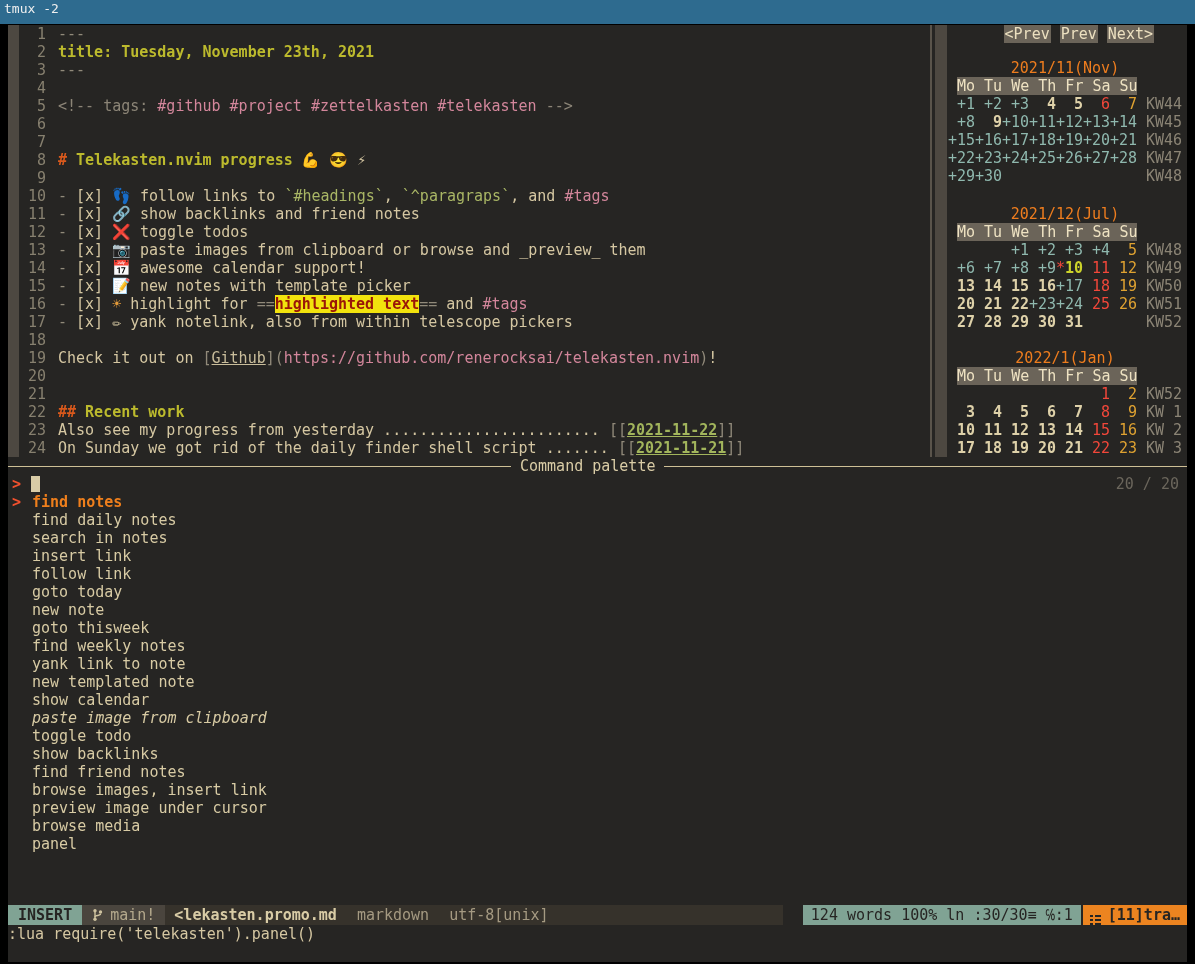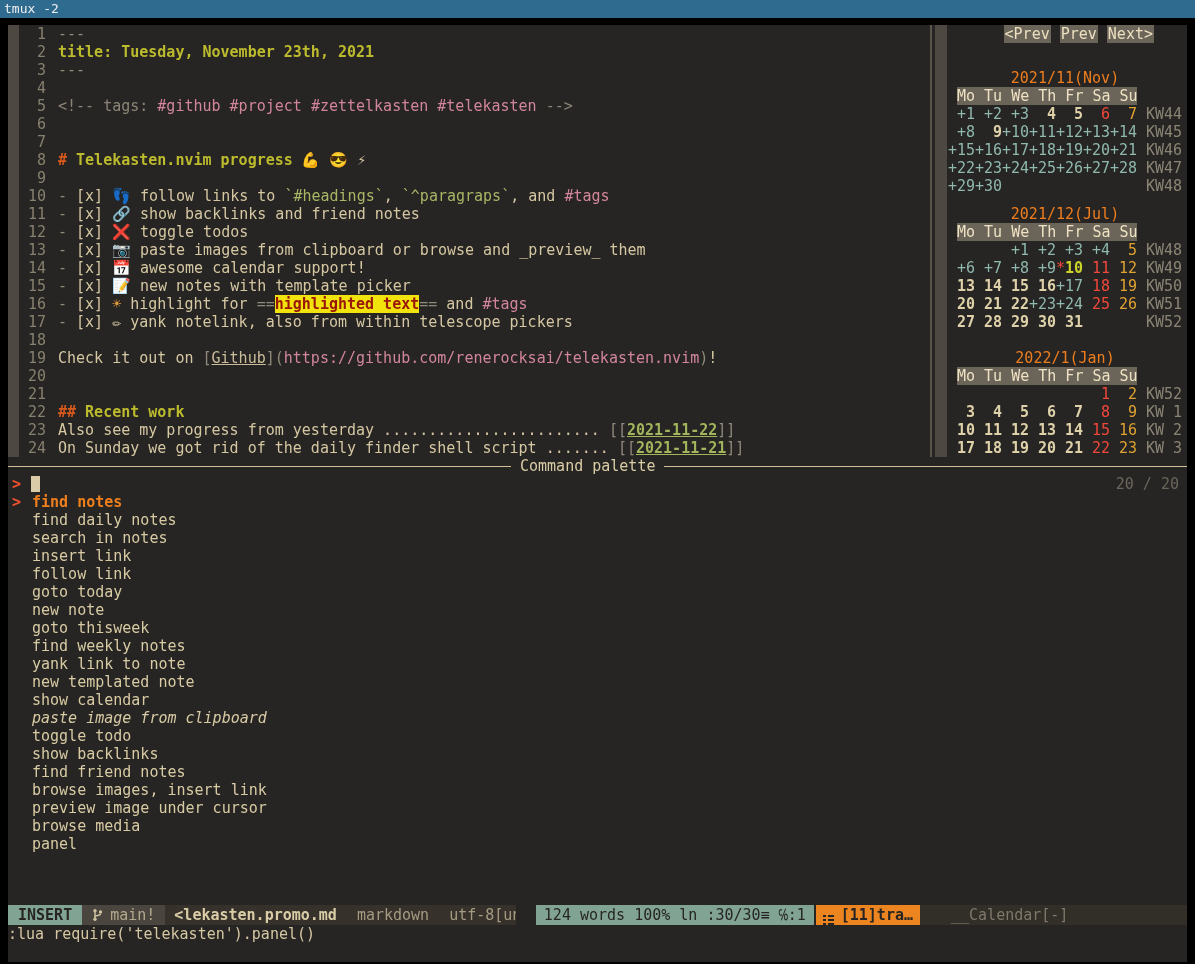--- a/index.html
+++ b/index.html
@@ -1,17 +1,17 @@
 <!DOCTYPE html>
 <html><head>
 <meta charset="utf-8">
 <style>
   html,body{margin:0;padding:0;}
   body{width:1195px;height:964px;position:relative;background:#000;font-family:"DejaVu Sans Mono",monospace;overflow:hidden;}
-  .titlebar{position:absolute;left:0;top:0;width:1195px;height:18px;background:#2e6b8f;color:#efefef;font-size:13px;line-height:18px;padding-left:4px;box-sizing:border-box;}
+  .titlebar{position:absolute;left:0;top:0;width:1195px;height:24px;background:#2e6b8f;color:#efefef;font-size:13px;line-height:18px;padding-left:4px;box-sizing:border-box;}
   .term{position:absolute;left:8px;top:25px;width:1179px;height:937px;background:#262523;font-size:15px;}
 
   
   .gutter-left{position:absolute;left:0;top:0;width:11px;height:432px;background:#4d4841;}
   .vsep{position:absolute;left:922px;top:0;width:2px;height:432px;background:#5a544b;}
   .gutter-right{position:absolute;left:927px;top:0;width:12px;height:432px;background:#4d4841;}
 
   
   .eline{position:absolute;left:0;height:18px;line-height:18px;white-space:pre;}
   .lnum{display:inline-block;width:38px;text-align:right;color:#87806f;}
@@ -116,21 +116,21 @@
       <div class="eline" style="top: 396px;"><span class="lnum">23</span><span class="ltext"><span class="c-text">Also see my progress from yesterday ........................ </span><span class="c-punct">[[</span><span class="c-wikilink">2021-11-22</span><span class="c-punct">]]</span></span></div>
       <div class="eline" style="top: 414px;"><span class="lnum">24</span><span class="ltext"><span class="c-text">On Sunday we got rid of the daily finder shell script ....... </span><span class="c-punct">[[</span><span class="c-wikilink">2021-11-21</span><span class="c-punct">]]</span></span></div>
     </div>
 
   <div class="cal" id="calendar">
     <div class="cal-nav" id="cal-nav">
         <span class="cal-btn">&lt;Prev</span>
         <span class="cal-btn">Prev</span>
         <span class="cal-btn">Next&gt;</span>
       </div>
-  <div class="cal-month" style="top: 44px;">
+  <div class="cal-month" style="top: 34px;">
         <div class="cal-title">2021/11(Nov)</div>
         <div class="cal-header"><span class="hdr">Mo Tu We Th Fr Sa Su</span></div>
         <div class="cal-row"><span class="cal-cell"><span class="d-n">+1</span></span><span class="cal-cell"><span class="d-n">+2</span></span><span class="cal-cell"><span class="d-n">+3</span></span><span class="cal-cell"><span class="d-d">4</span></span><span class="cal-cell"><span class="d-d">5</span></span><span class="cal-cell"><span class="d-sa">6</span></span><span class="cal-cell"><span class="d-su">7</span></span><span class="cal-kw">KW44</span></div>
         <div class="cal-row"><span class="cal-cell"><span class="d-n">+8</span></span><span class="cal-cell"><span class="d-d">9</span></span><span class="cal-cell"><span class="d-n">+10</span></span><span class="cal-cell"><span class="d-n">+11</span></span><span class="cal-cell"><span class="d-n">+12</span></span><span class="cal-cell"><span class="d-n">+13</span></span><span class="cal-cell"><span class="d-n">+14</span></span><span class="cal-kw">KW45</span></div>
         <div class="cal-row"><span class="cal-cell"><span class="d-n">+15</span></span><span class="cal-cell"><span class="d-n">+16</span></span><span class="cal-cell"><span class="d-n">+17</span></span><span class="cal-cell"><span class="d-n">+18</span></span><span class="cal-cell"><span class="d-n">+19</span></span><span class="cal-cell"><span class="d-n">+20</span></span><span class="cal-cell"><span class="d-n">+21</span></span><span class="cal-kw">KW46</span></div>
         <div class="cal-row"><span class="cal-cell"><span class="d-n">+22</span></span><span class="cal-cell"><span class="d-n">+23</span></span><span class="cal-cell"><span class="d-n">+24</span></span><span class="cal-cell"><span class="d-n">+25</span></span><span class="cal-cell"><span class="d-n">+26</span></span><span class="cal-cell"><span class="d-n">+27</span></span><span class="cal-cell"><span class="d-n">+28</span></span><span class="cal-kw">KW47</span></div>
         <div class="cal-row"><span class="cal-cell"><span class="d-n">+29</span></span><span class="cal-cell"><span class="d-n">+30</span></span><span class="cal-cell"></span><span class="cal-cell"></span><span class="cal-cell"></span><span class="cal-cell"></span><span class="cal-cell"></span><span class="cal-kw">KW48</span></div>
       </div>
       <div class="cal-month" style="top: 180px;">
         <div class="cal-title">2021/12(Jul)</div>
@@ -214,18 +214,17 @@
           <rect x="0" y="1" width="3" height="2"></rect>
             <rect x="5" y="1" width="6" height="2"></rect>
           <rect x="0" y="5" width="3" height="2"></rect>
             <rect x="5" y="5" width="6" height="2"></rect>
           <rect x="0" y="9" width="3" height="2"></rect>
             <rect x="5" y="9" width="6" height="2"></rect>
         </g>
       </svg>
       <span>[11]tra…</span>
     </div>
-    <div class="sb-cal">__Calendar[-]</div>
   </div>
 
   <div class="cmdline">:lua require('telekasten').panel()</div>
 
 </div>
 
 </body></html>

